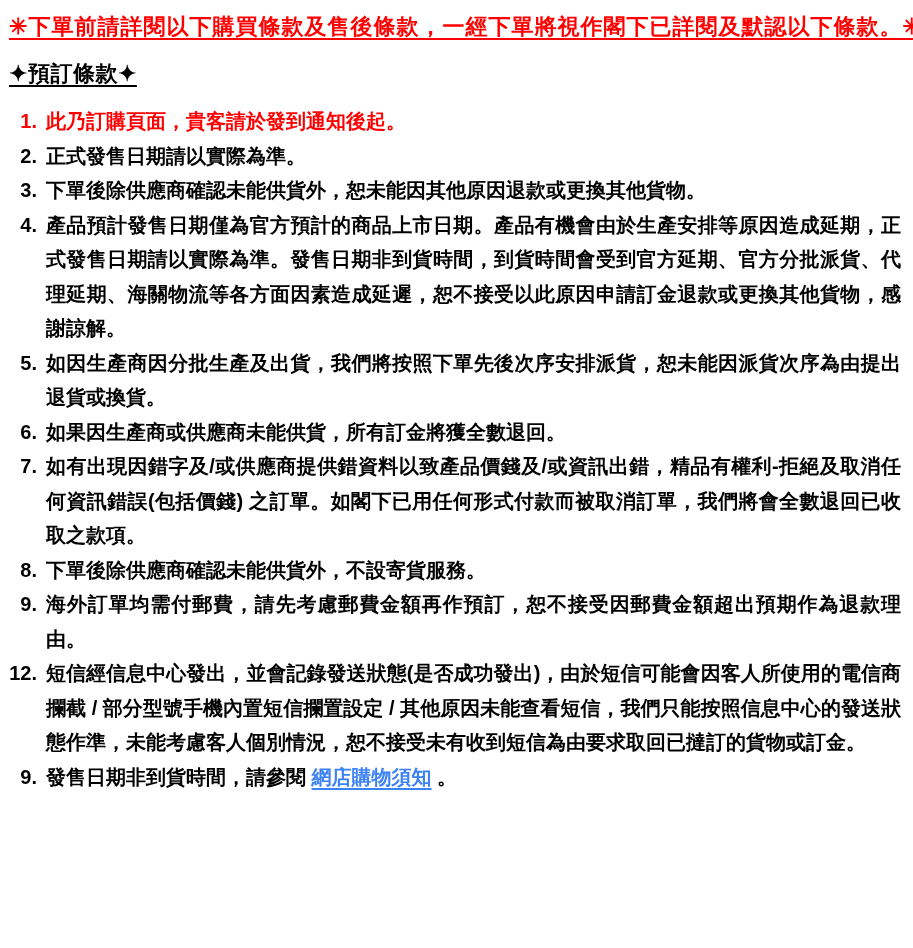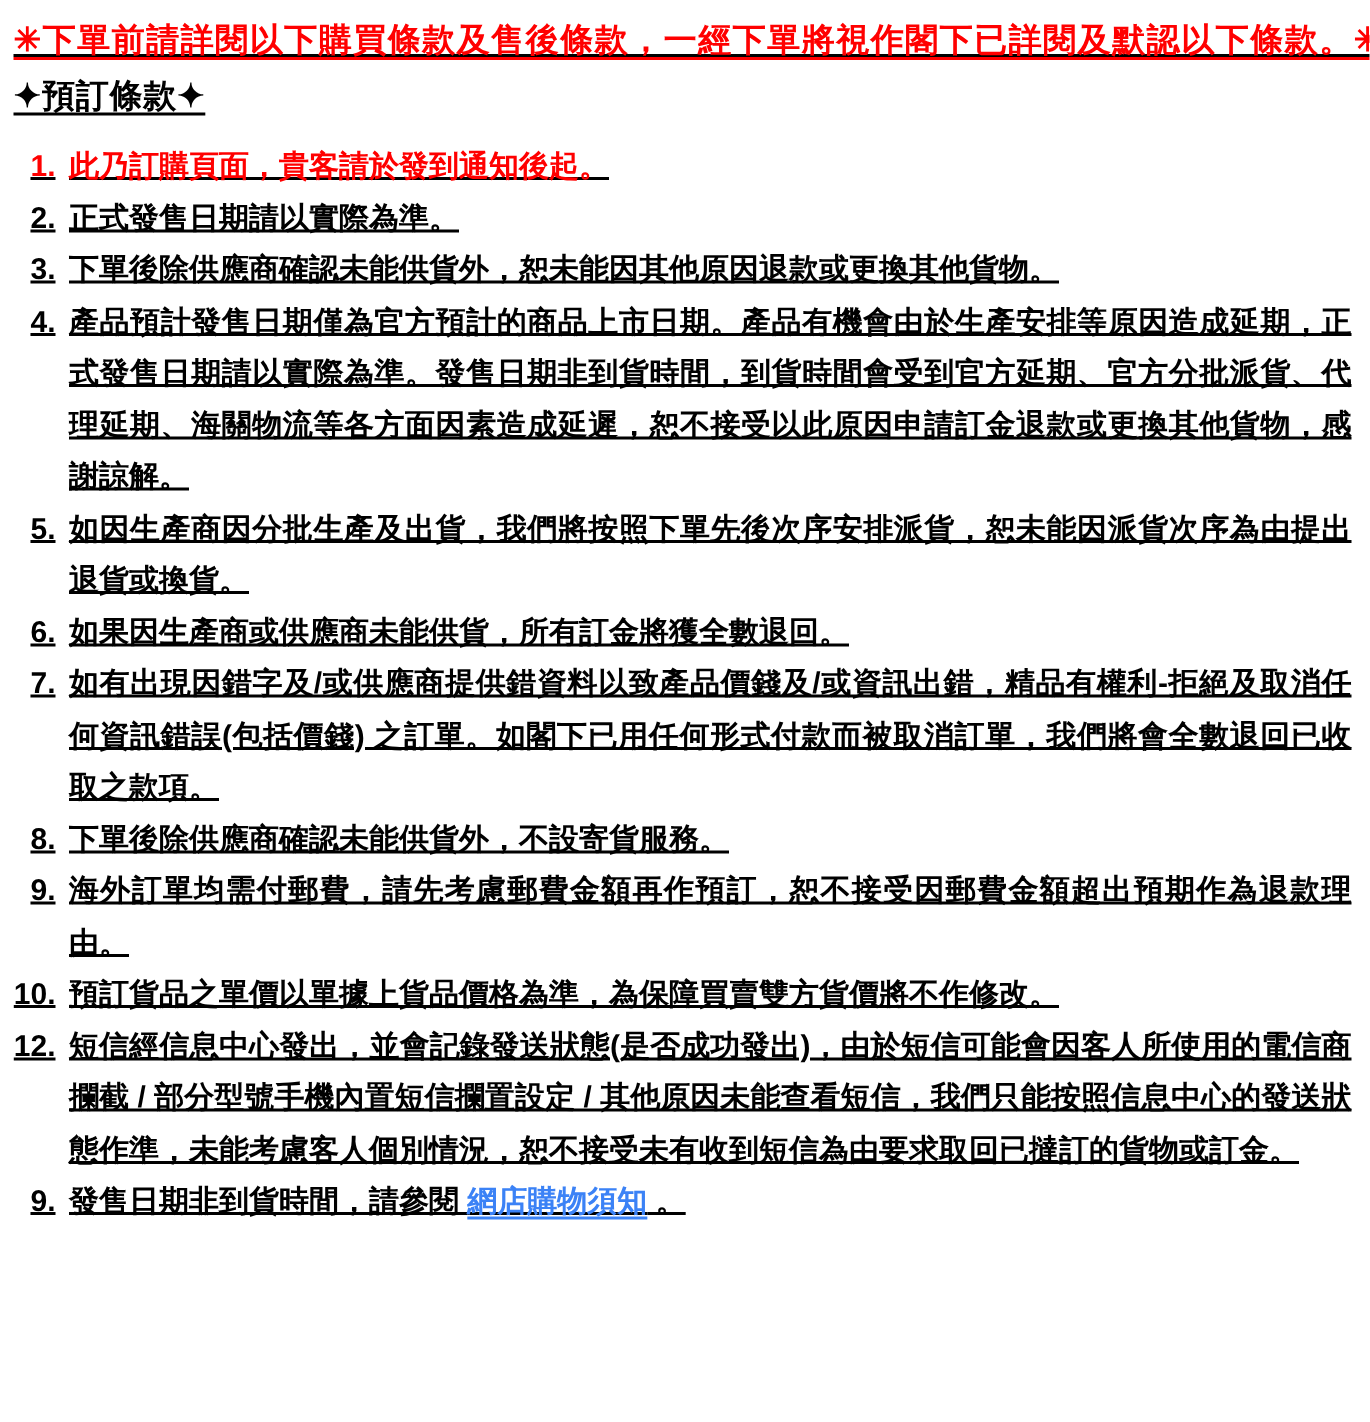--- a/index.html
+++ b/index.html
@@ -10,33 +10,32 @@
   body {
     width: 913px;
     height: 948px;
     overflow: hidden;
     font-family: "Liberation Sans", sans-serif;
     font-weight: bold;
     color: #000000;
   }
   .doc {
     padding: 12px 12px 0 9px;
-    text-decoration: underline;
   }
   .banner {
     color: #ff0000;
     font-size: 22px;
     line-height: 30px;
     letter-spacing: 1px;
     text-decoration: underline;
     text-underline-offset: 4px;
     white-space: nowrap;
   }
   .section-title {
-    margin-top: 7px;
+    margin-top: 17px;
     color: #000000;
     font-size: 22px;
     line-height: 30px;
     letter-spacing: 0.5px;
     text-decoration: underline;
     text-underline-offset: 4px;
     display: inline-block;
   }
   .terms {
     margin-top: 15px;
@@ -114,24 +113,20 @@
       </div>
       <div class="term-row">
         <div class="term-num">8.</div>
         <div class="term-text"><span>下單後除供應商確認未能供貨外，不設寄貨服務。</span></div>
       </div>
       <div class="term-row">
         <div class="term-num">9.</div>
         <div class="term-text"><span>海外訂單均需付郵費，請先考慮郵費金額再作預訂，恕不接受因郵費金額超出預期作為退款理由。</span></div>
       </div>
       <div class="term-row">
-        <div class="term-num">10.</div>
-        <div class="term-text"><span>預訂貨品之單價以單據上貨品價格為準，為保障買賣雙方貨價將不作修改。</span></div>
-      </div>
-      <div class="term-row">
         <div class="term-num">12.</div>
         <div class="term-text"><span>短信經信息中心發出，並會記錄發送狀態(是否成功發出)，由於短信可能會因客人所使用的電信商攔截 / 部分型號手機內置短信攔置設定 / 其他原因未能查看短信，我們只能按照信息中心的發送狀態作準，未能考慮客人個別情況，恕不接受未有收到短信為由要求取回已撻訂的貨物或訂金。</span></div>
       </div>
       <div class="term-row">
         <div class="term-num">9.</div>
         <div class="term-text"><span>發售日期非到貨時間，請參閱 </span><a class="link" href="#">網店購物須知</a><span> 。</span></div>
       </div>
     </div>
 </div>
 

